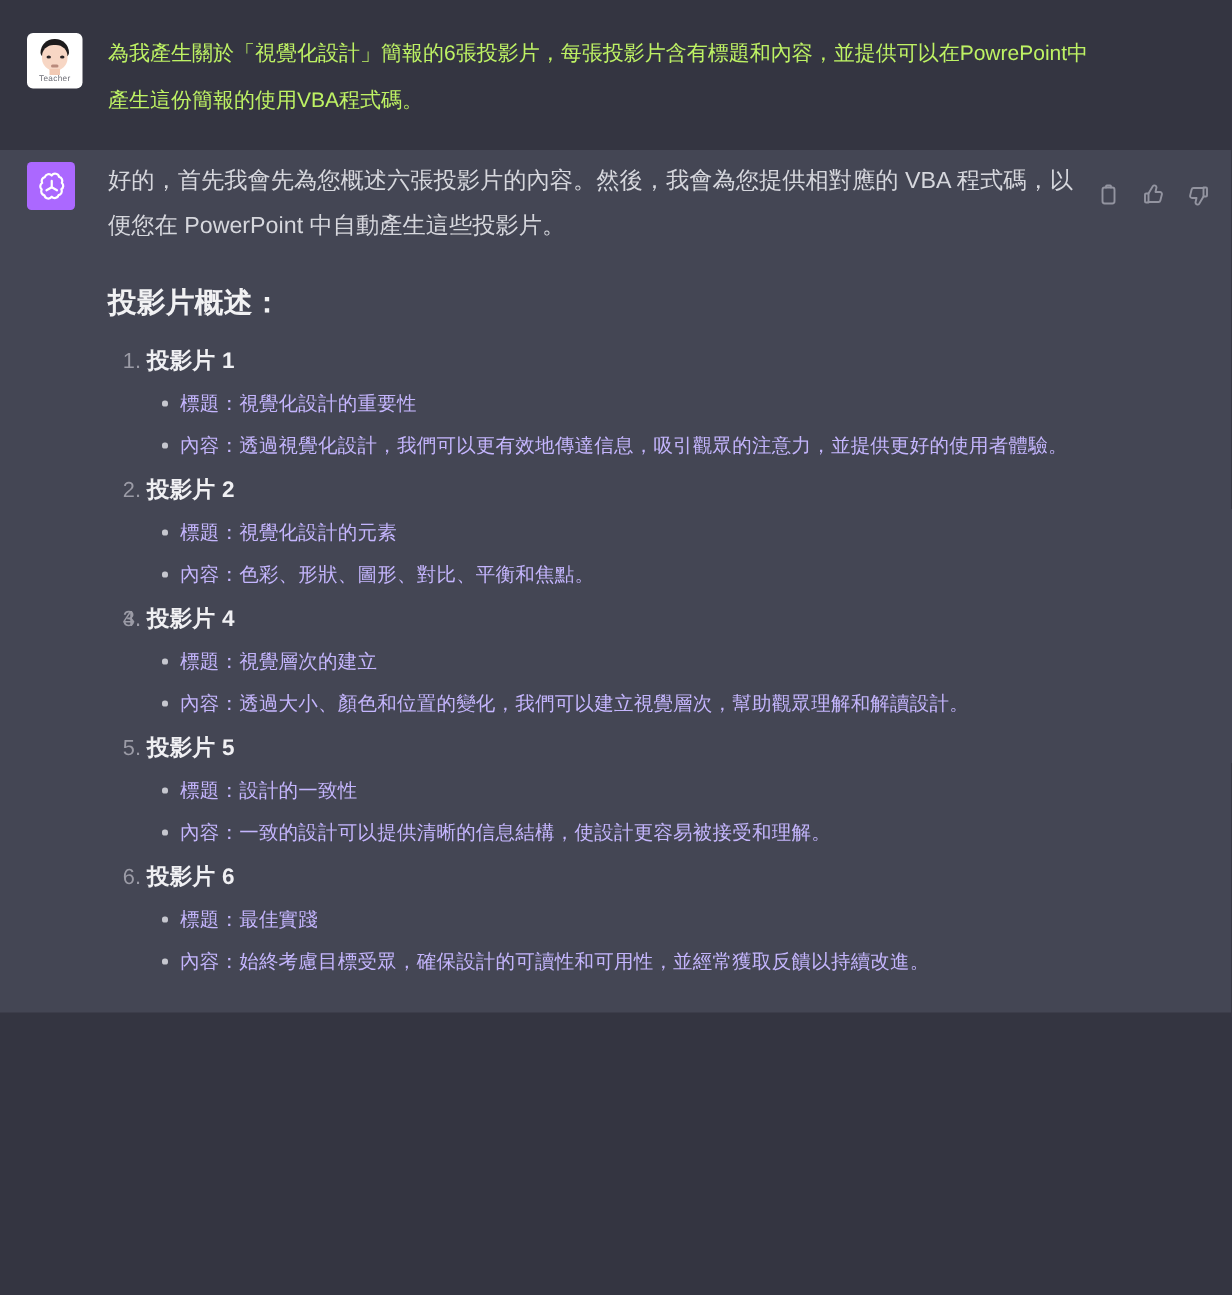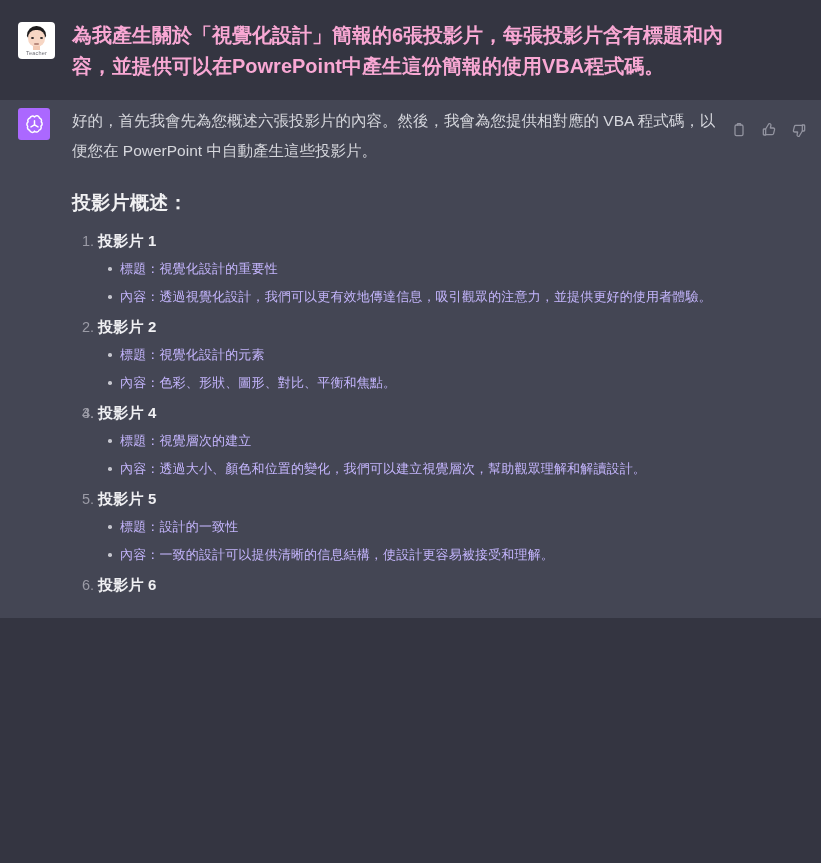--- a/index.html
+++ b/index.html
@@ -139,24 +139,23 @@
   .turn-user .msg { padding-right: 70px; }
 
   .msg p {
     margin: 0;
     font-size: 15.5px;
     line-height: 30px;
     color: #d6d7dd;
     word-break: break-word;
   }
   .turn-user .msg p {
-    color: #f9a8d4;
-    font-size: 20px;
+    color: #bef264;
+    font-size: 14px;
     line-height: 31px;
-    font-weight: bold;
   }
 
   
   .msg-actions {
     position: absolute;
     top: 22px;
     right: 14px;
     display: flex;
     gap: 14px;
     align-items: center;
@@ -299,20 +298,24 @@
           </li>
           <li>
             <div class="slide-title">投影片 5</div>
             <ul class="bullets">
               <li>標題：設計的一致性</li>
               <li>內容：一致的設計可以提供清晰的信息結構，使設計更容易被接受和理解。</li>
             </ul>
           </li>
           <li>
             <div class="slide-title">投影片 6</div>
+            <ul class="bullets">
+              <li>標題：最佳實踐</li>
+              <li>內容：始終考慮目標受眾，確保設計的可讀性和可用性，並經常獲取反饋以持續改進。</li>
+            </ul>
           </li>
         </ol>
       </div>
 
       <div class="msg-actions">
         <span class="act-btn">
           <svg width="16" height="16" viewBox="0 0 24 24" fill="none" stroke="#9a9ba7" stroke-width="1.9" stroke-linecap="round" stroke-linejoin="round">
             <rect x="6" y="4.5" width="12" height="16" rx="2.2"></rect>
             <path d="M9.5 4.5V3.4a.9.9 0 0 1 .9-.9h3.2a.9.9 0 0 1 .9.9V4.5"></path>
           </svg>

